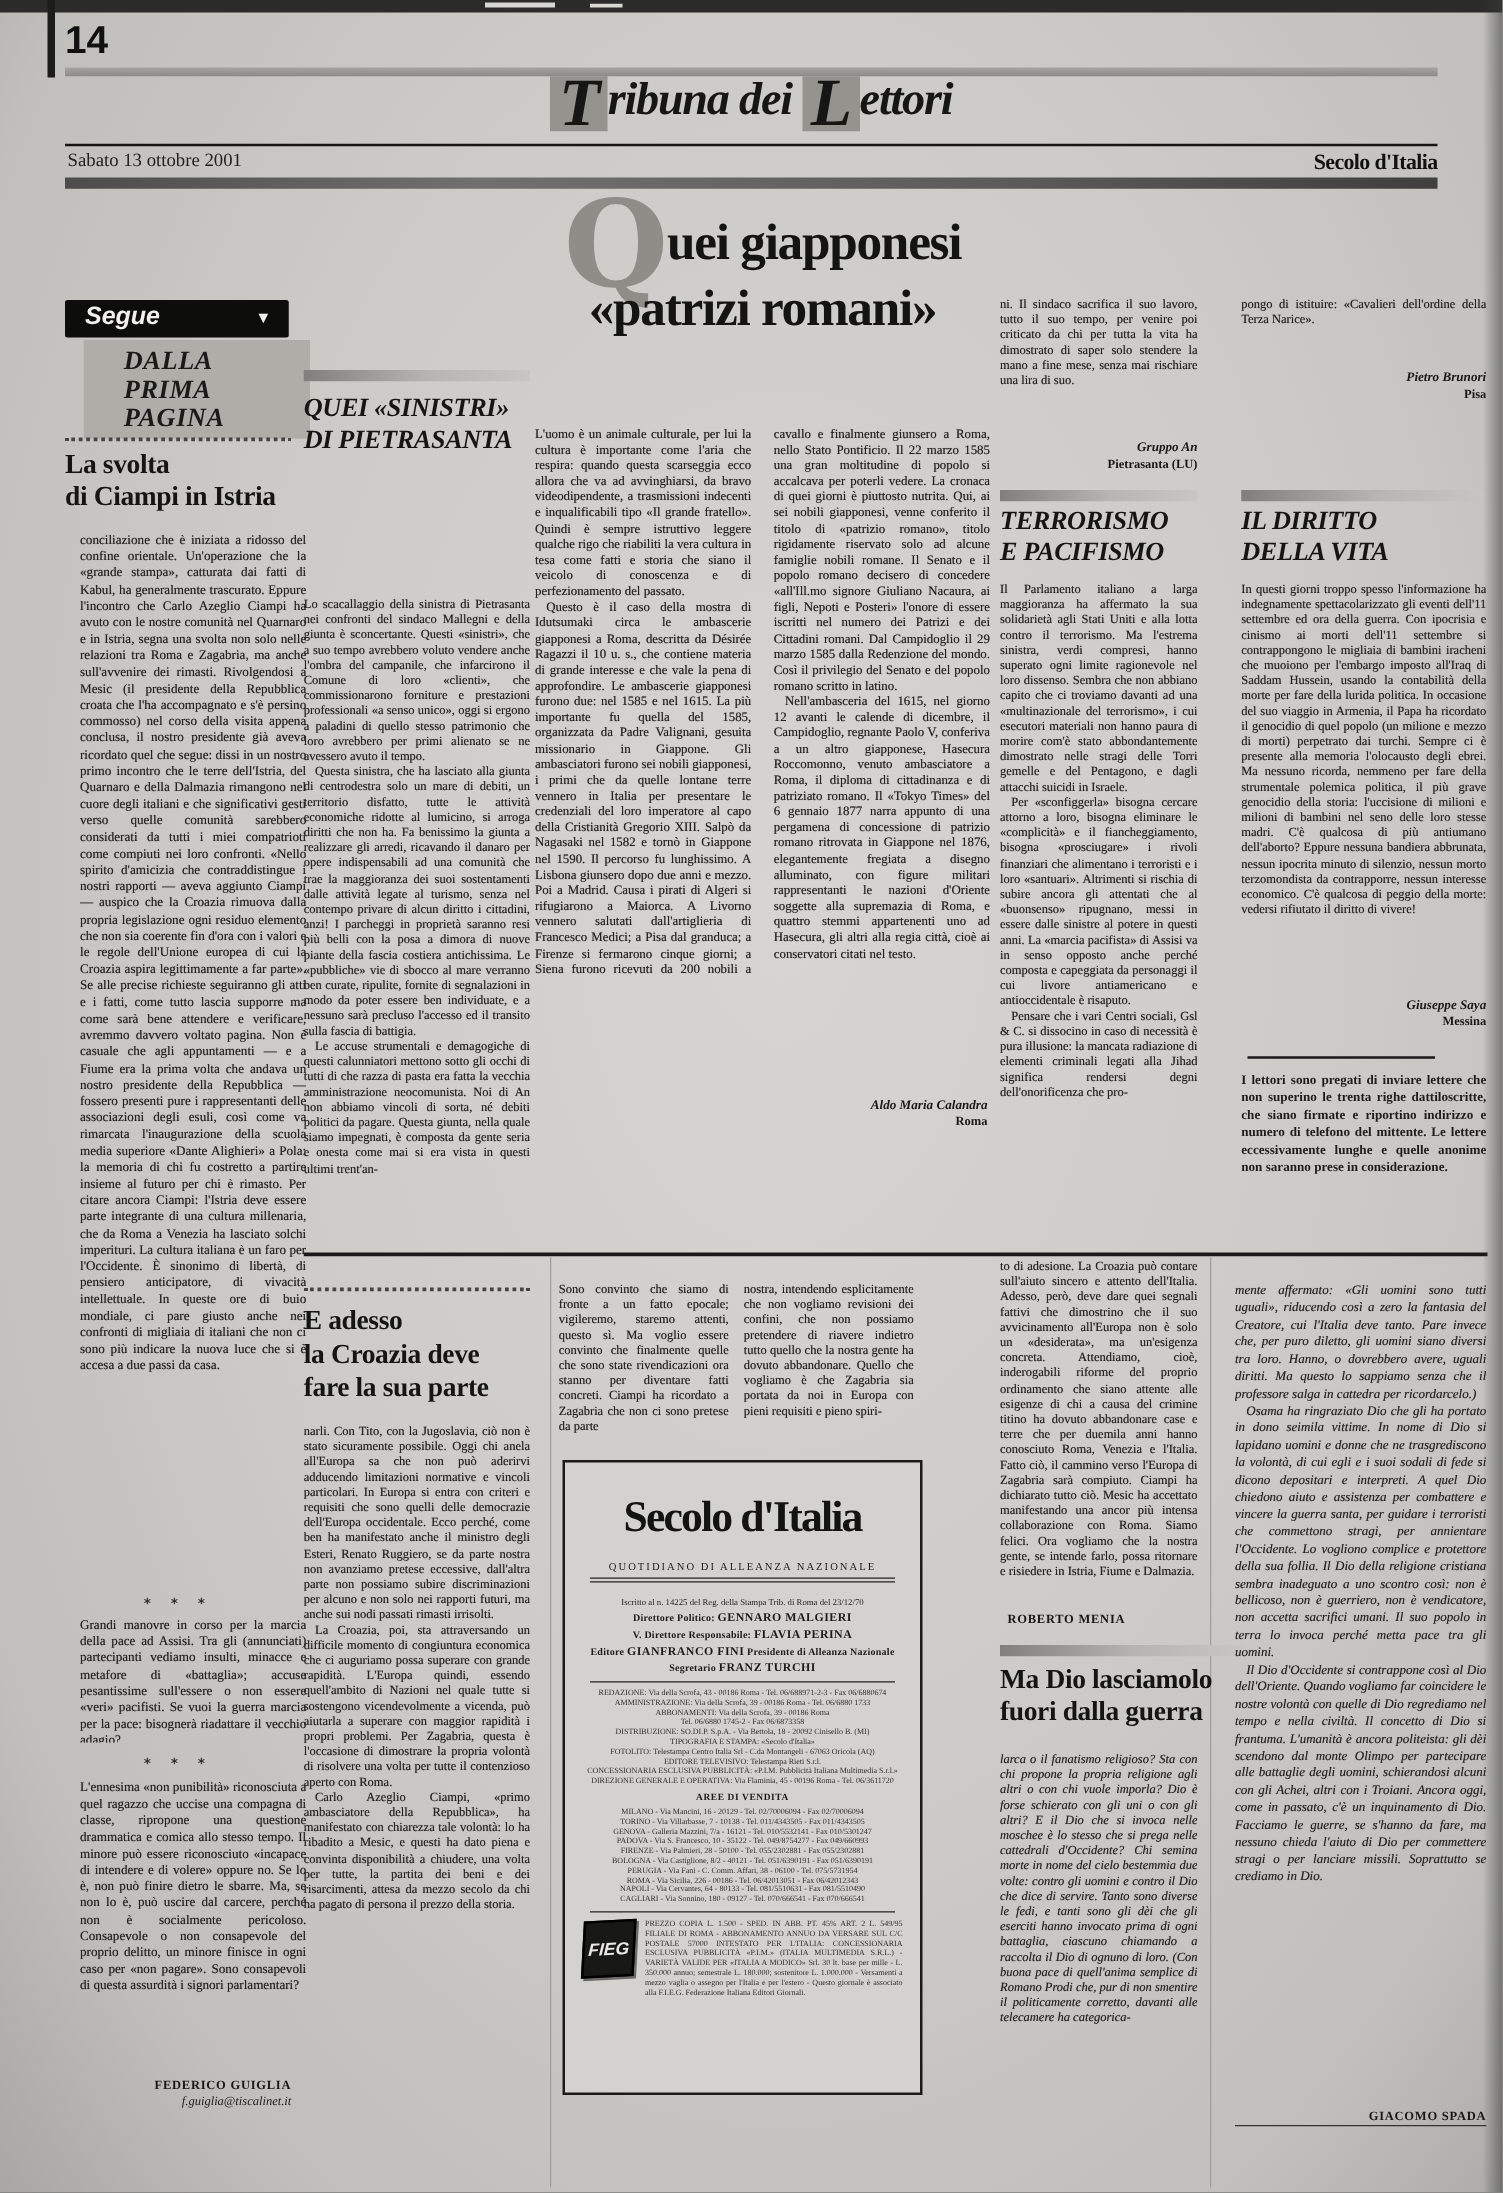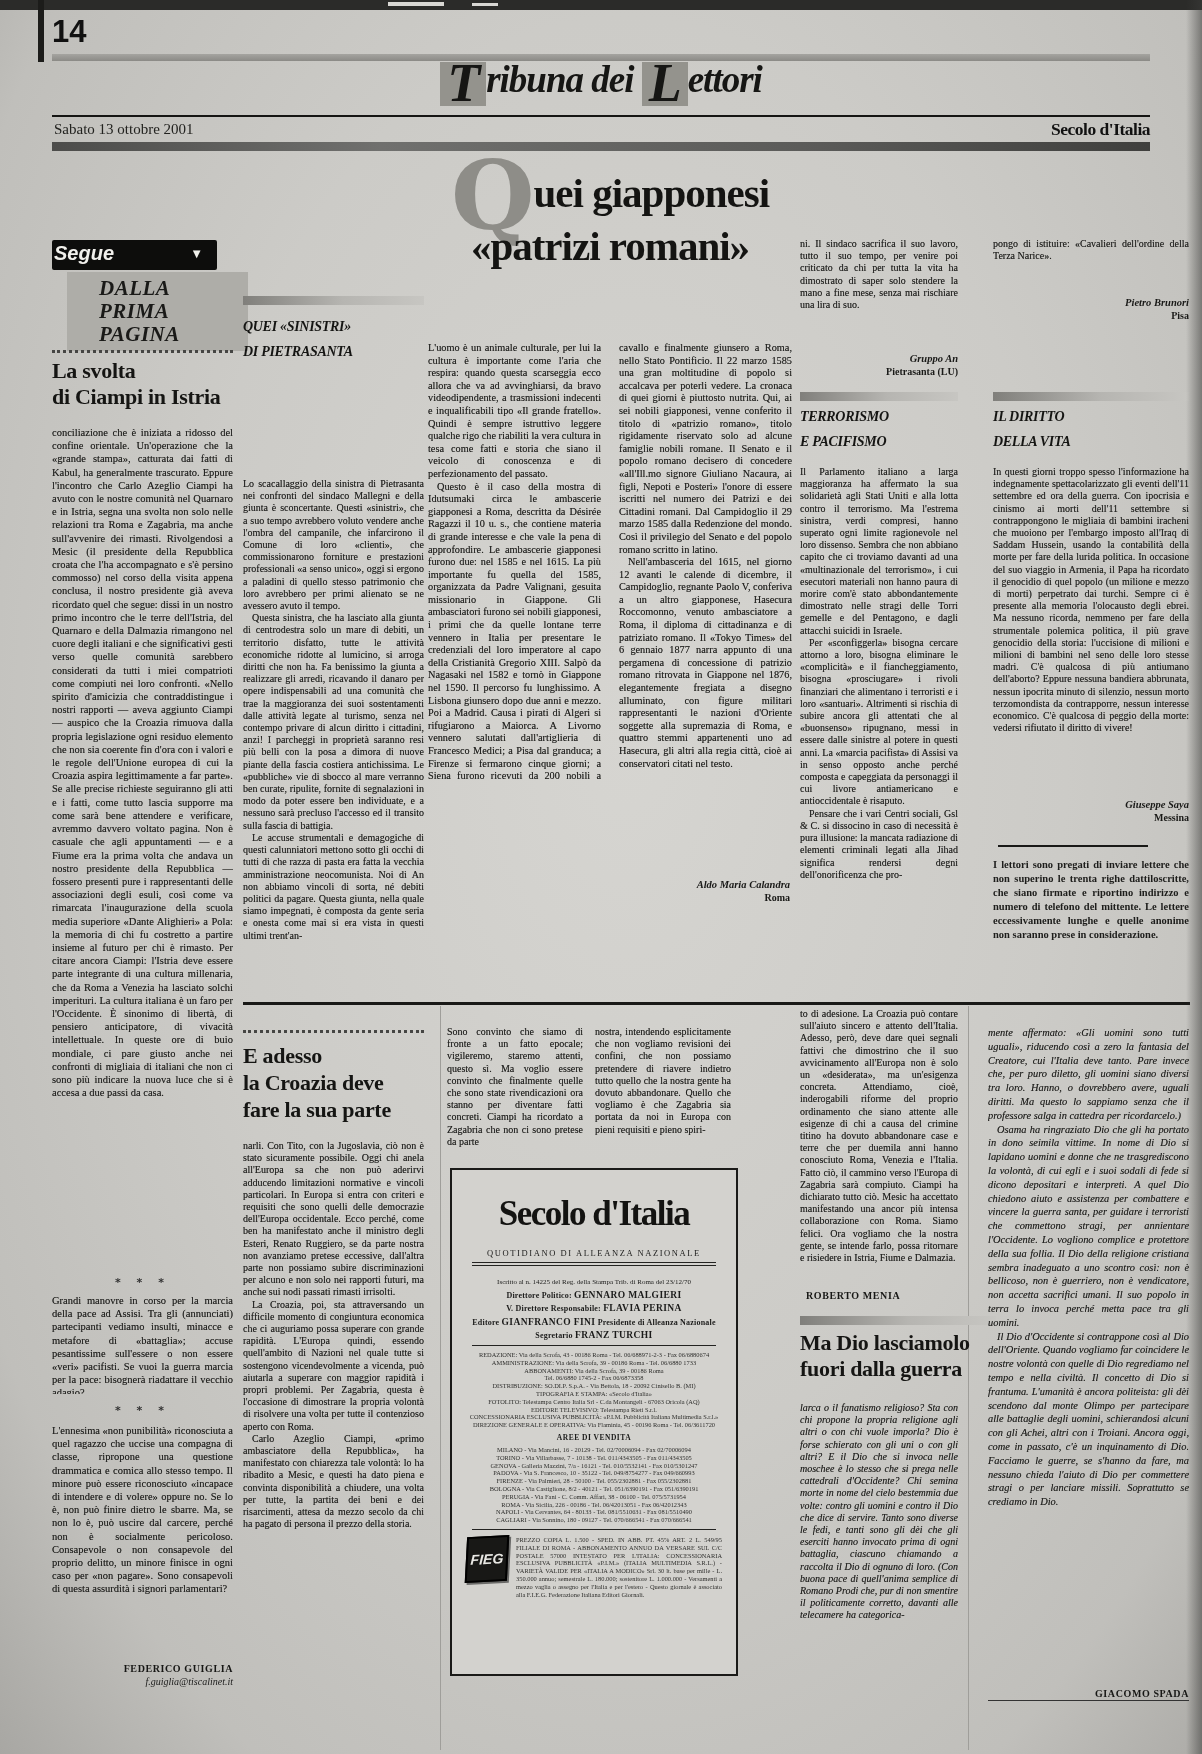--- a/index.html
+++ b/index.html
@@ -18,38 +18,38 @@
   .mast{text-align:center;font-style:italic;font-weight:bold;font-size:37px;letter-spacing:-1px;color:#161614;}
   .mast .cap{display:inline-block;background:#94938d;padding:0 7px 2px 7px;font-size:54px;line-height:42px;vertical-align:-9px;}
   .blackrule{background:#151513;}
   .date{font-size:15px;color:#22221f;}
   .papername{font-weight:bold;font-size:17.5px;letter-spacing:-.5px;text-align:right;color:#111;}
   .thickbar{background:linear-gradient(90deg,#4c4c4a,#70706e 30%,#5a5a58 70%,#3f3f3d);}
   
   .j{text-align:justify;hyphens:auto;overflow:hidden;color:#222220;text-shadow:0 0 .55px rgba(45,45,42,.6);}
   .j p{margin:0;text-indent:9px;}
   .j p:first-child{text-indent:0;}
-  .t-col1{font-size:10.5px;line-height:13.2px;}
+  .t-col1{font-size:10.5px;line-height:13.2px;margin-left:12px;}
   .t-std{font-size:10px;line-height:12.2px;}
   .t-main{font-size:10.3px;line-height:12.6px;column-count:2;column-gap:18px;}
   .t-ital{font-style:italic;}
   .t-big{font-size:10.4px;line-height:13.8px;}
   .sep{text-align:center;font:bold 11px "DejaVu Sans",sans-serif;letter-spacing:6px;color:#333;}
   .sig{text-align:right;font-size:10.5px;line-height:13px;color:#191917;}
   .sig .nm{font-weight:bold;font-style:italic;}
   .sig .pl{display:block;font-weight:bold;font-size:10px;}
   .sigcaps{font-weight:bold;font-size:10px;letter-spacing:.6px;color:#171715;}
   
   .graybar{background:linear-gradient(90deg,#807f7b,#b6b5b1 55%,#c7c6c2);}
-  .hl-i{font-style:italic;font-weight:bold;font-size:14px;line-height:25px;letter-spacing:-.3px;color:#151513;}
+  .hl-i{font-style:italic;font-weight:bold;font-size:21px;line-height:25px;letter-spacing:-.3px;color:#151513;}
   .hl-r{font-weight:bold;font-size:22px;line-height:26px;letter-spacing:-.3px;color:#151513;}
   .hl-r2{font-weight:bold;font-size:22px;line-height:27px;letter-spacing:-.3px;color:#151513;}
   .dotrule{border-top:3px dotted #454543;height:0;}
   .segue{background:#0d0d0c;color:#f1f0ec;font:bold italic 20px "Liberation Sans",sans-serif;
-    display:flex;align-items:center;justify-content:space-between;padding:2px 14px 5px 2px;border-radius:2px;}
+    display:flex;align-items:center;justify-content:space-between;padding:2px 14px 5px 16px;border-radius:2px;}
   .segue .arrow{font-size:13px;font-style:normal;}
   .kickerbox{background:#aeada8;font-style:italic;font-weight:bold;font-size:21px;line-height:23px;
     padding:5px 0 5px 32px;color:#1a1a18;letter-spacing:.5px;}
   .mainhl{text-align:center;color:#141412;}
   .mainhl .q{font-weight:bold;font-size:96px;line-height:60px;color:#8e8d88;vertical-align:-22px;
     font-family:"DejaVu Serif",serif;}
   .mainhl .l1{font-weight:bold;font-size:41px;letter-spacing:-1px;}
   .mainhl .l2{font-weight:bold;font-size:41px;letter-spacing:-1px;margin-top:-4px;}
   .vsep{background:#9f9e9a;}
   .hrule{background:#191917;}

